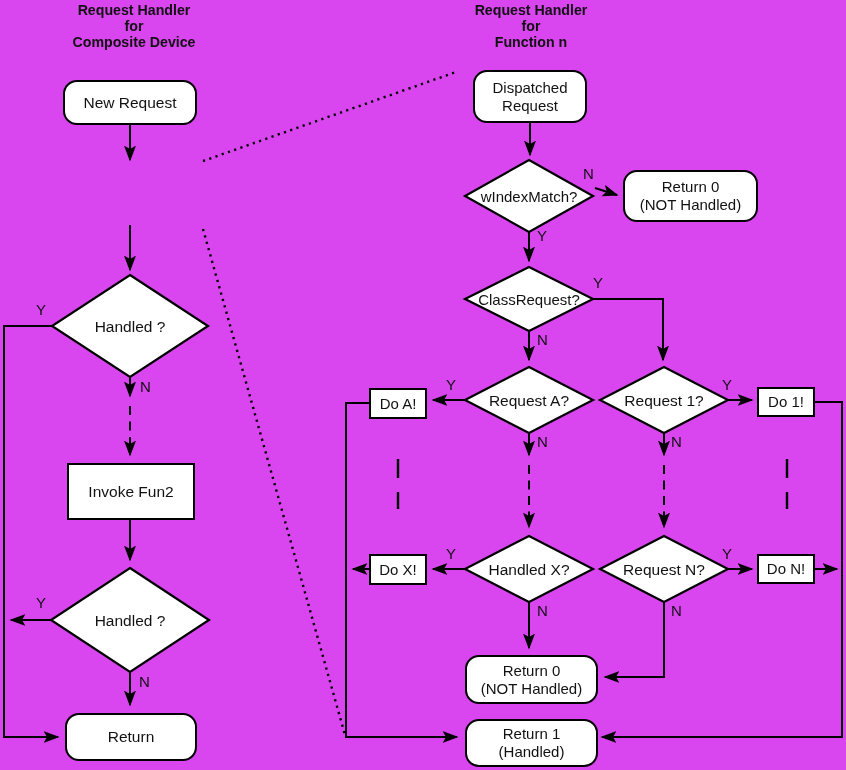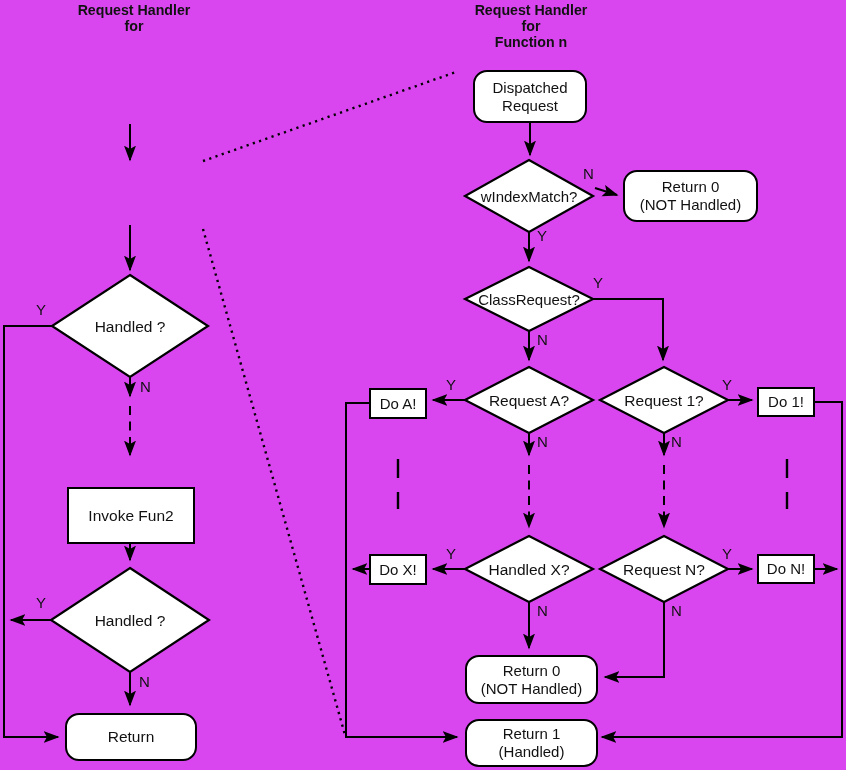--- a/index.html
+++ b/index.html
@@ -89,28 +89,32 @@
       <polygon points="529,367 593,400 529,433 465,400"></polygon>
       <polygon points="664,367 728,400 664,433 600,400"></polygon>
       <polygon points="529,536 593,569 529,602 465,569"></polygon>
       <polygon points="664,536 728,569 664,602 600,569"></polygon>
     </g>
   </svg>
 
   <div class="title" style="left:14px;top:2px;width:240px;">
     <div>Request Handler</div>
     <div>for</div>
+    <div>Composite Device</div>
   </div>
   <div class="title" style="left:411px;top:2px;width:240px;">
     <div>Request Handler</div>
     <div>for</div>
     <div>Function n</div>
   </div>
 
-  <div class="node" style="left:67px;top:463px;width:128px;height:57px;margin-top:24px;">
+  <div class="node rounded" style="left:63px;top:80px;width:134px;height:45px;">
+    <span>New Request</span>
+  </div>
+  <div class="node" style="left:67px;top:463px;width:128px;height:57px;">
     <span>Invoke Fun2</span>
   </div>
   <div class="node rounded" style="left:65px;top:713px;width:132px;height:48px;">
     <span>Return</span>
   </div>
 
   <div class="node rounded two" style="left:473px;top:70px;width:114px;height:53px;">
     <span>Dispatched</span>
     <span>Request</span>
   </div>

